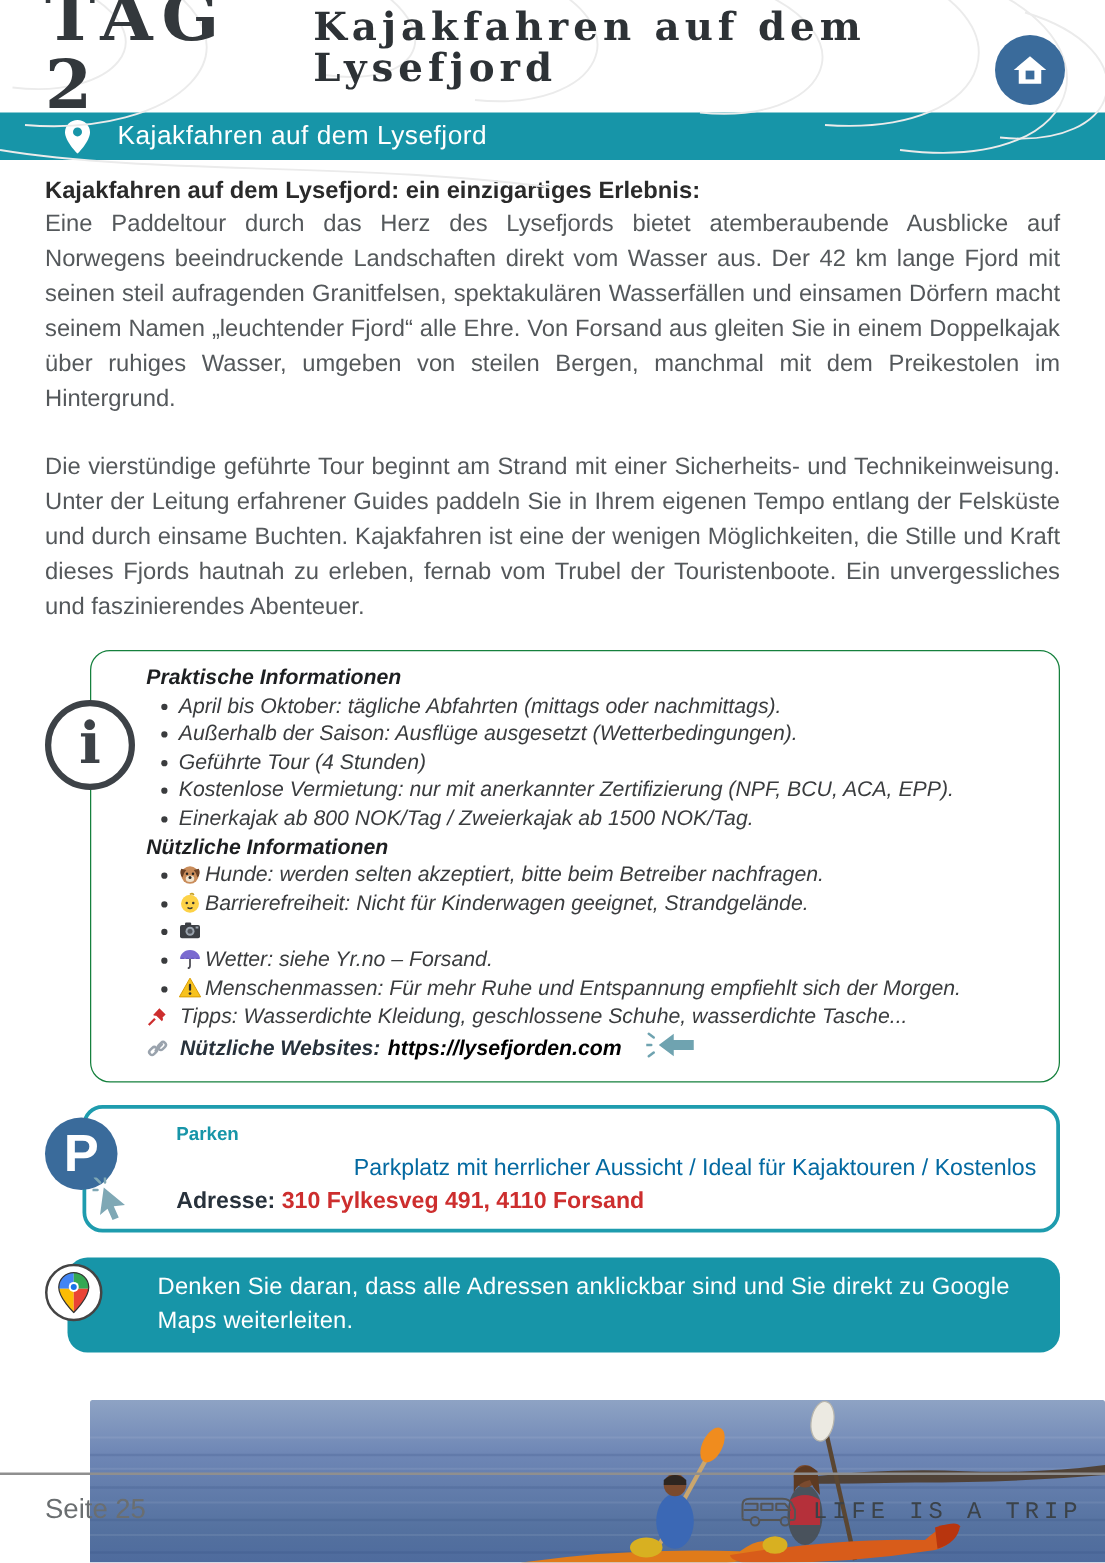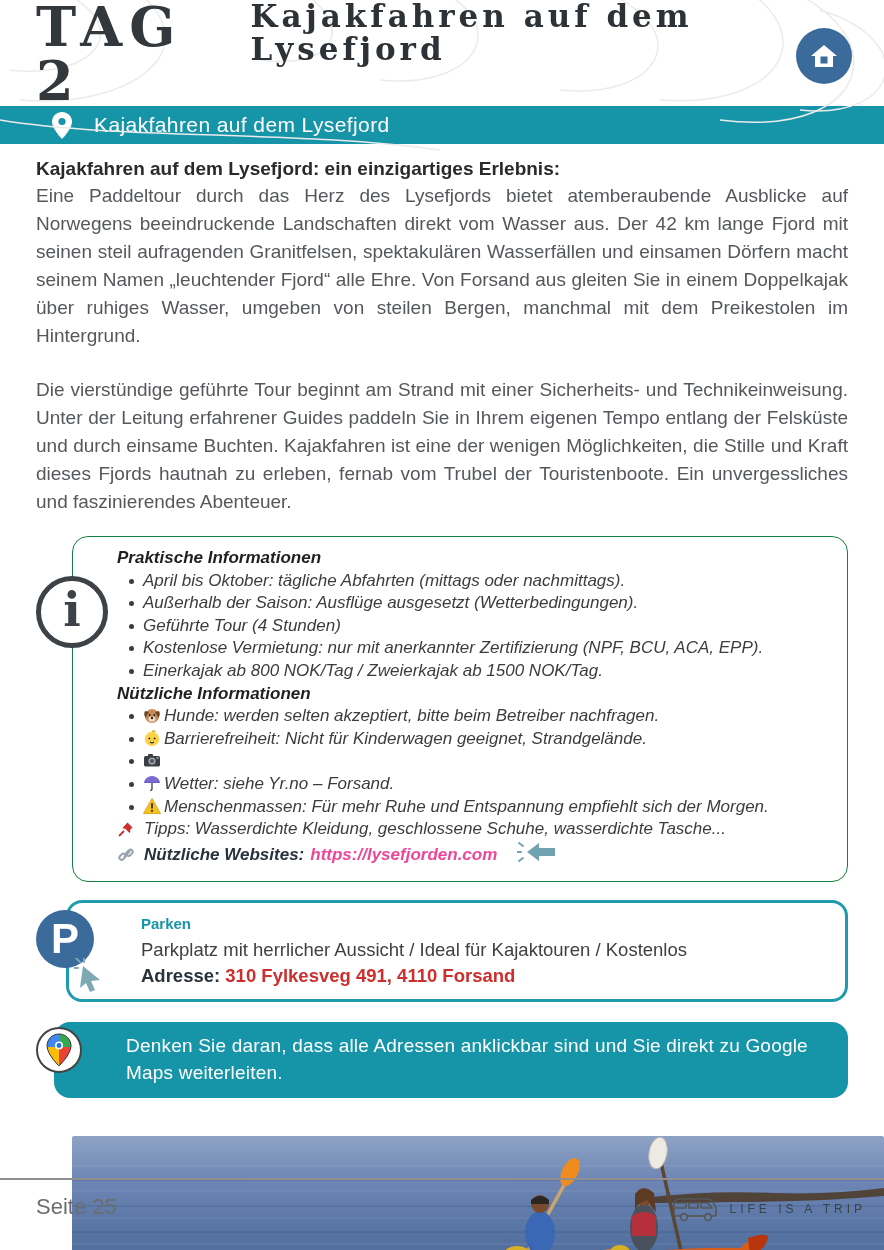--- a/index.html
+++ b/index.html
@@ -10,22 +10,22 @@
     margin: 0 auto;
     background: #ffffff;
     font-family: "Liberation Sans", sans-serif;
     color: #4f5356;
     overflow: hidden;
   }
   
   .contours { position:absolute; top:0; left:0; width:884px; height:160px; pointer-events:none; }
   .header {
     position: relative;
-    height: 106px;
-    display: flex; align-items: flex-start;
+    height: 90px;
+    display: flex; align-items: center;
     padding: 0 36px 10px 36px;
   }
   .day-label {
     font-family: "DejaVu Serif", "Liberation Serif", serif;
     font-size: 54px; font-weight: bold; letter-spacing: 7px;
     color: #33383c; line-height: 1;
   }
   .day-title {
     font-family: "DejaVu Serif", "Liberation Serif", serif;
     font-size: 31px; font-weight: bold; letter-spacing: 4px;
@@ -73,31 +73,31 @@
   ul.plain { list-style: none; }
   ul.plain li { position: relative; padding-left: 26px; }
   ul.plain li::before {
     content: ""; position: absolute; left: 12px; top: 9px;
     width: 5px; height: 5px; border-radius: 50%; background: #3a3c3e;
   }
   .mini-ico { display:inline-block; width: 18px; height: 18px; vertical-align: -3px; margin-right: 3px; }
   .flagline { display:flex; align-items:center; gap:6px; }
   .flagline .txt { }
   .web-label { font-weight: bold; color: #28323c; }
-  .web-link { font-weight: bold; color: #ec4899; text-decoration: none; }
+  .web-link { font-weight: bold; color: #000000; text-decoration: none; }
   .click-cursor { display:inline-block; vertical-align: -6px; margin-left: 14px; }
   
   .park-wrap { position: relative; margin: 18px 0 0 30px; }
   .park-box {
     border: 3px solid #1e9cae; border-radius: 16px; background:#fff;
     padding: 8px 16px 10px 72px; min-height: 82px;
     font-size: 18.5px; line-height: 26px;
   }
   .park-title { color: #1795a8; font-weight: bold; font-size: 15px; }
-  .park-desc { color: #404040; }
+  .park-desc { color: #0369a1; text-align: right; }
   .addr-label { font-weight: bold; color: #28323c; }
   .addr-value { font-weight: bold; color: #cd2e2e; }
   .p-circle {
     position: absolute; left: -30px; top: 10px;
     width: 58px; height: 58px; border-radius: 50%;
     background: #3a6b9b; display:flex; align-items:center; justify-content:center;
     color:#fff; font-size: 42px; font-weight: bold; font-family:"Liberation Sans",sans-serif;
     z-index:2;
   }
   .p-cursor { position: absolute; left: 8px; top: 58px; z-index: 3; }
@@ -121,22 +121,22 @@
   .footer {
     position:absolute; left:0; right:0; bottom:0; height: 72px;
     border-top: 2px solid #8f8f8f;
     display:flex; align-items:flex-start; justify-content:space-between;
     padding: 14px 18px 0 36px;
     margin-top: 11px;
   }
   .page-num { font-size: 22px; color: #6a6e70; }
   .brand { display:flex; align-items:center; gap: 12px; }
   .brand-text {
-    font-family: Liberation Sans, sans-serif;
-    font-size: 12px; letter-spacing: 4px; color: #3b4248;
+    font-family: Liberation Mono, monospace;
+    font-size: 19px; letter-spacing: 4px; color: #3b4248;
   }
 </style>
 </head>
 <body>
 
 <div class="page">
 
   <svg class="contours" viewBox="0 0 884 160">
     <g fill="none" stroke="#ebebeb" stroke-width="1.5">
       <path d="M60 -10 C 140 30, 90 80, 10 70"></path>

